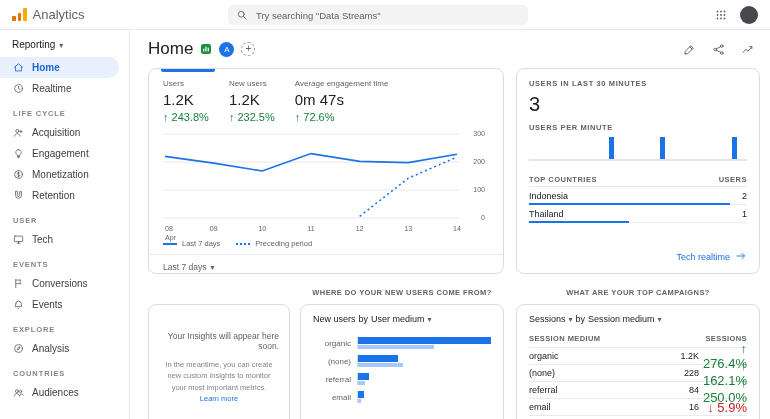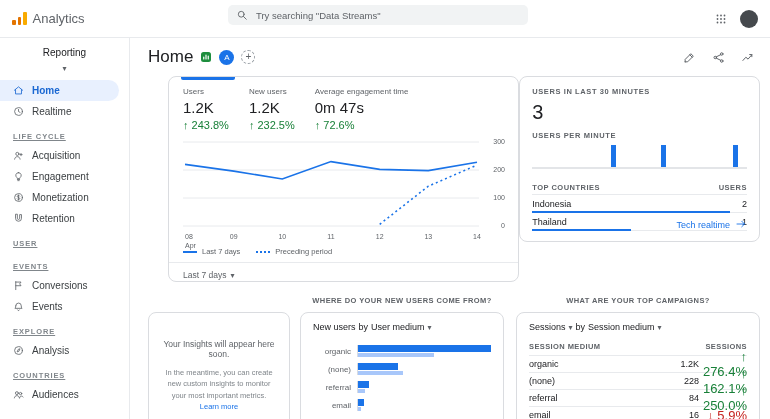--- a/index.html
+++ b/index.html
@@ -6,60 +6,60 @@
   html,body { margin:0; padding:0; }
   body {
     width:770px; height:419px; overflow:hidden;
     font-family:"Liberation Sans", sans-serif;
     background:#fff; color:#202124;
     -webkit-font-smoothing:antialiased;
   }
   .page { position:relative; width:770px; height:419px; overflow:hidden; background:#fff; }
 
   
-  .appbar { height:38px; display:flex; align-items:center; padding:0 12px; border-bottom:1px solid #e8eaed; position:relative; }
+  .appbar { height:30px; display:flex; align-items:center; padding:0 12px; border-bottom:1px solid #e8eaed; position:relative; }
   .logo { display:flex; align-items:center; gap:6px; cursor:pointer; }
   .logo-icon { display:flex; align-items:flex-end; gap:2px; height:13px; }
   .logo-icon i { display:block; width:3.5px; border-radius:1px; }
   .logo-icon i.b1 { height:5px;  background:var(--logo-orange-dark,#e37400); }
   .logo-icon i.b2 { height:8px;  background:var(--logo-orange-dark,#e37400); }
   .logo-icon i.b3 { height:13px; background:var(--logo-orange,#f9ab00); }
   .logo-text { font-size:13px; color:#5f6368; }
   .search { position:absolute; left:228px; top:5px; width:300px; height:20px; background:#f1f3f4; border-radius:5px; display:flex; align-items:center; gap:6px; padding:0 8px; }
   .search .s-ic { display:flex; color:#5f6368; }
   .search input { flex:1; border:0; outline:0; background:transparent; font-size:9.5px; color:#202124; font-family:inherit; }
   .search input::placeholder { color:#5f6368; }
   .appbar-right { margin-left:auto; display:flex; align-items:center; gap:13px; color:#5f6368; }
   .appbar-right .ic { display:flex; cursor:pointer; }
   .avatar { width:18px; height:18px; border-radius:50%; background:var(--avatar-bg,#45494d); cursor:pointer; }
 
   
   .body { display:flex; height:389px; }
   .sidebar { width:130px; min-width:130px; border-right:1px solid #e8eaed; padding-top:4px; overflow:hidden; }
-  .reporting { display:flex; align-items:center; gap:4px; padding:5px 12px 7px; font-size:10px; color:#202124; cursor:pointer;flex-direction:column; }
+  .reporting { display:flex; align-items:center; gap:4px; padding:5px 12px 7px; font-size:10px; color:#202124; cursor:pointer; }
   .caret::after { content:"\25BE"; font-size:8px; color:#5f6368; line-height:1; }
   .nav-item { display:flex; align-items:center; gap:8px; height:21px; padding-left:13px; margin-right:10px; border-radius:0 12px 12px 0; font-size:10px; color:#3c4043; cursor:pointer; white-space:nowrap; }
   .nav-item svg { flex:none; color:#5f6368; }
   .nav-item.active { background:var(--nav-active-bg,#e8f0fe); color:var(--nav-active-text,#1967d2); font-weight:bold; }
   .nav-item.active svg { color:var(--nav-active-text,#1967d2); }
-  .nav-sec { padding:10px 13px 4px; font-size:7.5px; font-weight:bold; letter-spacing:.9px; color:#80868b;text-decoration:underline; }
+  .nav-sec { padding:10px 13px 4px; font-size:7.5px; font-weight:bold; letter-spacing:.9px; color:#80868b; }
 
   .main { flex:1; padding:4px 10px 0 18px; position:relative; overflow:hidden; }
   .main-header { display:flex; align-items:center; gap:7px; height:30px; }
   .page-title { font-size:17px; color:#202124; }
   .report-icon { display:flex; }
   .chip-a { width:15px; height:15px; border-radius:50%; background:var(--accent,#1a73e8); color:#fff; font-size:8px; display:flex; align-items:center; justify-content:center; cursor:pointer; }
   .chip-add { width:14px; height:14px; border-radius:50%; border:1px dashed #9aa0a6; color:#5f6368; font-size:10px; display:flex; align-items:center; justify-content:center; cursor:pointer; }
   .chip-add::after { content:"+"; margin-top:-1px; }
   .header-actions { margin-left:auto; display:flex; gap:16px; color:#5f6368; padding-right:6px; }
   .header-actions .ic { display:flex; cursor:pointer; }
 
   
   .card { border:1px solid #dadce0; border-radius:8px; background:#fff; }
-  .row1 { display:flex; margin-top:4px;margin-left:20px; }
+  .row1 { display:flex; gap:12px; margin-top:4px; }
   .overview-card { width:356px; height:206px; padding:10px 14px 0; position:relative; }
   .metrics { display:flex; gap:20px; }
   .metric { position:relative; cursor:pointer; }
   .metric.active::before { content:""; position:absolute; top:-10px; left:-2px; right:-6px; height:3px; background:var(--accent,#1a73e8); border-radius:0 0 2px 2px; }
   .m-label { font-size:8px; color:#5f6368; display:flex; align-items:center; gap:3px; white-space:nowrap; }
   .m-label .hlp { display:flex; color:#80868b; }
   .m-value { font-size:15px; color:#202124; margin-top:3px; }
   .m-delta { font-size:11px; margin-top:3px; }
   .dir-up { color:var(--positive-green,#188038); }
   .dir-down { color:var(--negative-red,#c5221f); }
@@ -71,21 +71,21 @@
   .xlabels { position:absolute; left:0; top:93px; width:296px; font-size:7px; color:#5f6368; }
   .xlab { position:absolute; transform:translateX(-50%); text-align:center; line-height:1.35; }
   .xlab:first-child { transform:none; text-align:left; }
   .legend { display:flex; align-items:center; gap:16px; font-size:7.5px; color:#5f6368; margin-top:0; }
   .leg { display:flex; align-items:center; gap:5px; }
   .leg-line { width:14px; border-top:2px solid var(--accent,#1a73e8); }
   .leg-line.dotted { border-top-style:dotted; }
   .card-divider { margin:6px -14px 0; border-top:1px solid #e8eaed; }
   .range { display:flex; align-items:center; gap:4px; height:24px; font-size:8.5px; color:#5f6368; cursor:pointer; }
 
-  .realtime-card { width:244px; height:166px; padding:10px 12px; position:relative; }
+  .realtime-card { width:244px; height:206px; padding:10px 12px; position:relative; }
   .rt-title, .rt-sub { font-size:7.5px; font-weight:bold; letter-spacing:.6px; color:#5f6368; }
   .rt-value { font-size:20px; color:#202124; margin:5px 0 7px; }
   .mbars { position:relative; height:24px; margin-top:5px; border-bottom:2px solid #e3e5e8; }
   .mbar { position:absolute; bottom:0; width:5px; background:var(--accent,#1a73e8); }
   .ctable { margin-top:11px; }
   .crow { position:relative; display:flex; justify-content:space-between; align-items:center; height:18px; font-size:9px; color:#202124; border-bottom:1px solid #e8eaed; }
   .crow.head { height:15px; font-size:7.5px; font-weight:bold; letter-spacing:.5px; color:#5f6368; }
   .cbar { position:absolute; left:0; bottom:-1px; height:2px; background:var(--accent,#1a73e8); }
   .rt-link { position:absolute; right:12px; bottom:9px; display:flex; align-items:center; gap:5px; color:var(--accent,#1a73e8); font-size:9px; cursor:pointer; text-decoration:none; }
 
@@ -93,21 +93,21 @@
   .row2 { display:flex; margin-top:14px; }
   .col { display:flex; flex-direction:column; }
   .c1 { width:142px; margin-right:10px; }
   .c2 { width:204px; margin-right:12px; }
   .c3 { width:244px; }
   .col-head { height:11px; margin-bottom:5px; font-size:7.5px; font-weight:bold; letter-spacing:.4px; color:#5f6368; text-align:center; white-space:nowrap; }
   .row2 .card { height:150px; }
 
   .insights-card { padding:9px 10px; }
   .ins-head { display:flex; align-items:center; gap:5px; font-size:9.5px; color:#5f6368; }
-  .ins-line1 { margin-top:17px; text-align:center; font-size:8.5px; color:#5f6368; }
+  .ins-line1 { margin-top:17px; text-align:right; font-size:8.5px; color:#5f6368; }
   .ins-line2 { margin:8px 3px 0; text-align:center; font-size:7.5px; color:#80868b; line-height:1.5; }
   .learn { color:var(--accent,#1a73e8); cursor:pointer; text-decoration:none; }
 
   .nu-card, .camp-card { padding:9px 12px; }
   .ctrl { display:flex; align-items:center; gap:3px; font-size:9px; color:#202124; white-space:nowrap; cursor:pointer; }
   .hbars { margin-top:13px; }
   .hrow { display:flex; align-items:flex-start; margin-bottom:5px; }
   .hlab { width:44px; padding-right:6px; text-align:right; font-size:8px; color:#5f6368; white-space:nowrap; line-height:13px; }
   .htrack { flex:1; border-left:1px solid #dadce0; padding:0; }
   .hbar { display:block; }
@@ -217,20 +217,29 @@
           </div>
           <div class="nav-item">
             <span style="display:flex">
               <svg width="11" height="11" viewBox="0 0 24 24" fill="none" stroke="currentColor" stroke-width="1.8" stroke-linecap="round" stroke-linejoin="round">
                 <path d="M5.5 3.5v8a6.5 6.5 0 0 0 13 0v-8h-4v8a2.5 2.5 0 0 1-5 0v-8z"></path>
               </svg>
             </span>
             <span>Retention</span>
           </div>
           <div class="nav-sec">USER</div>
+          <div class="nav-item">
+            <span style="display:flex">
+              <svg width="11" height="11" viewBox="0 0 24 24" fill="none" stroke="currentColor" stroke-width="1.8" stroke-linecap="round" stroke-linejoin="round">
+                <rect x="3" y="4.5" width="18" height="12" rx="1.5"></rect>
+                <path d="M9 20h6M12 16.5V20"></path>
+              </svg>
+            </span>
+            <span>Tech</span>
+          </div>
           <div class="nav-sec">EVENTS</div>
           <div class="nav-item">
             <span style="display:flex">
               <svg width="11" height="11" viewBox="0 0 24 24" fill="none" stroke="currentColor" stroke-width="1.8" stroke-linecap="round" stroke-linejoin="round">
                 <path d="M6 21V3.5M6 4.5h11.5l-3 4 3 4H6"></path>
               </svg>
             </span>
             <span>Conversions</span>
           </div>
           <div class="nav-item">

